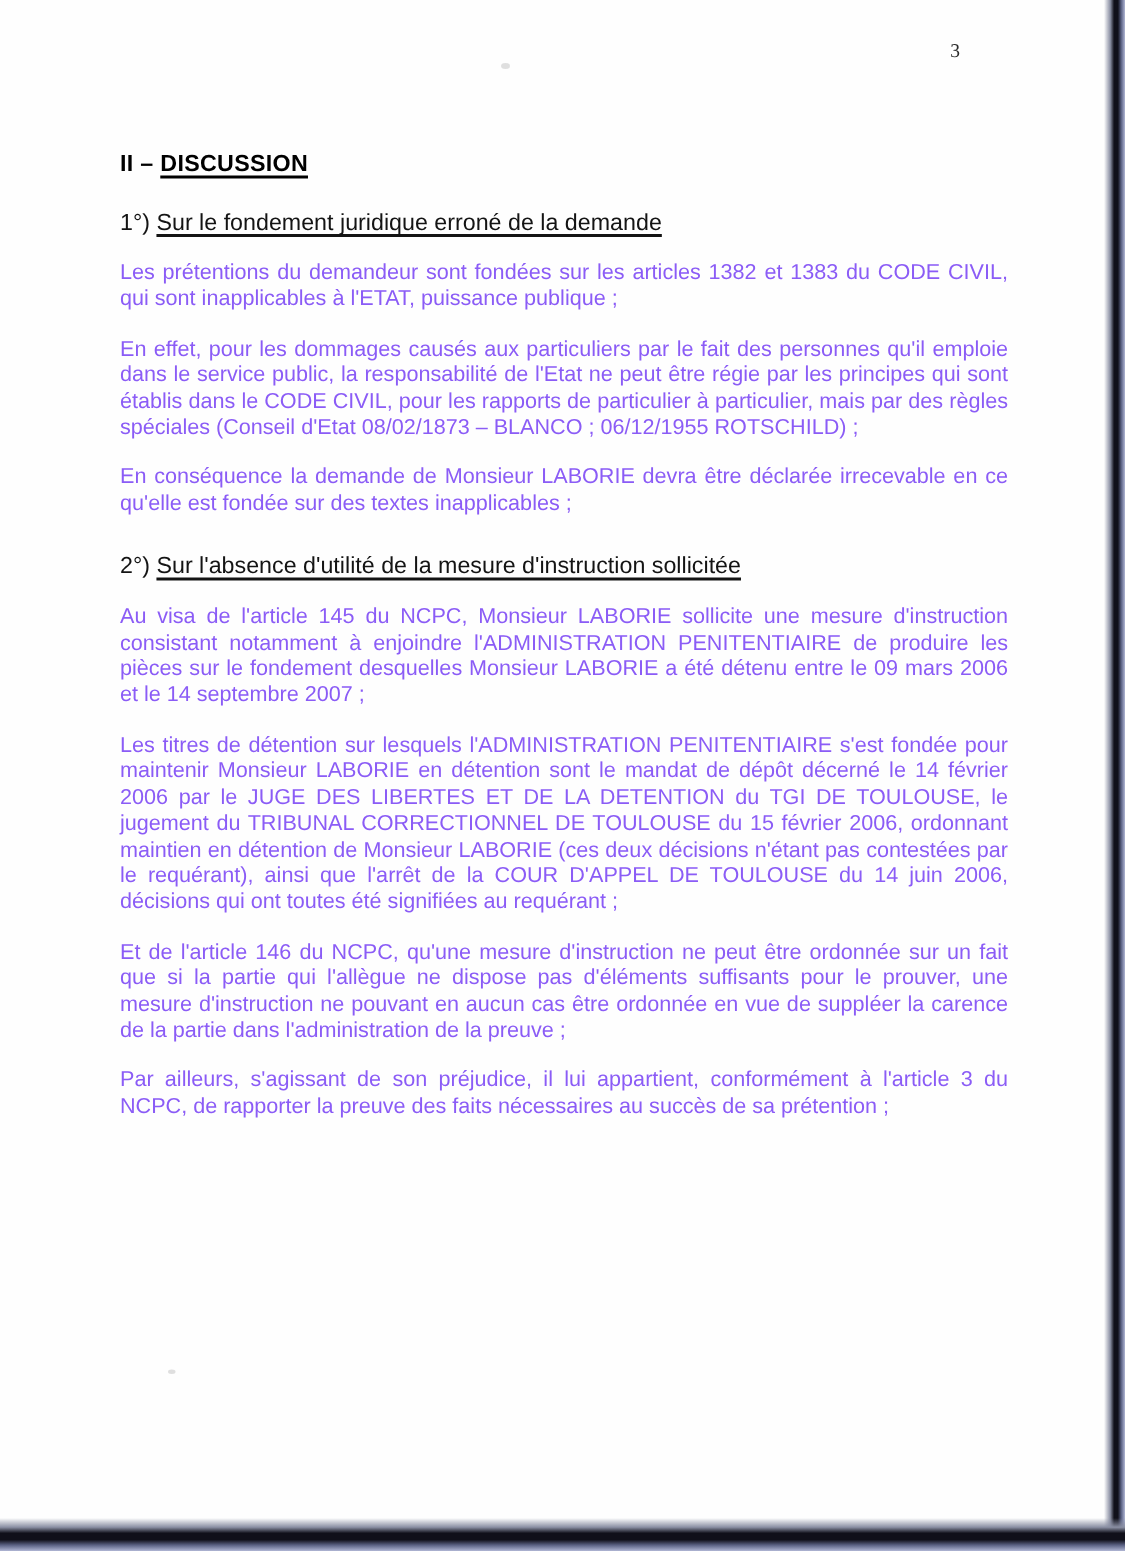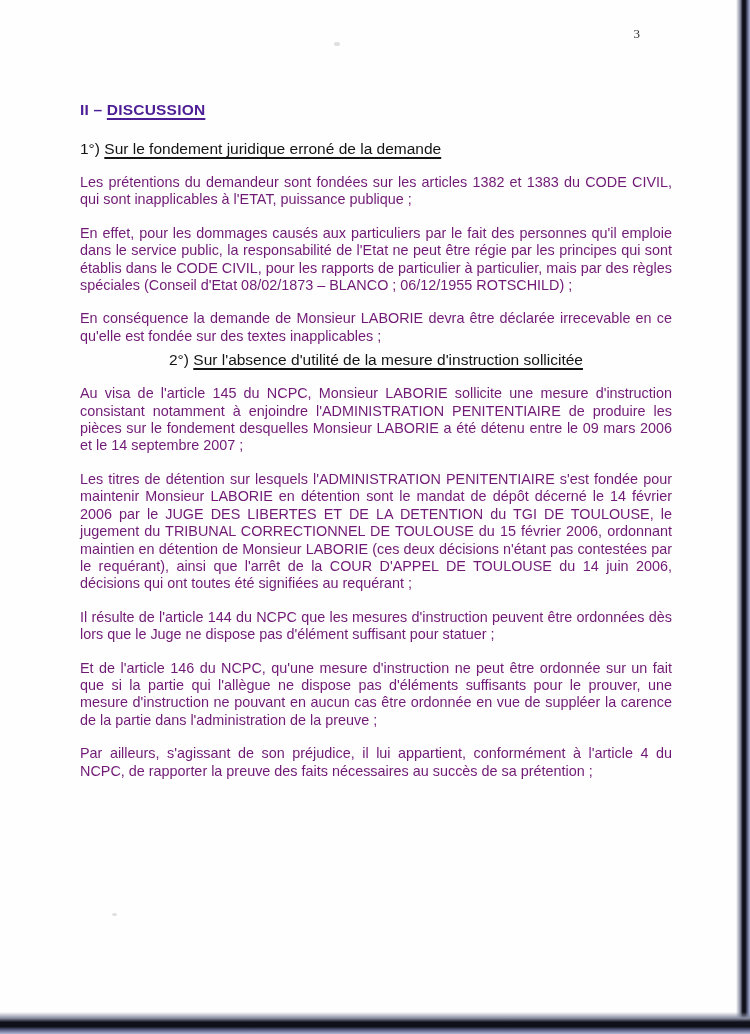--- a/index.html
+++ b/index.html
@@ -63,42 +63,42 @@
     position: absolute;
     left: 80px;
     top: 101px;
     width: 592px;
   }
   .main-heading {
     margin: 0 0 0 0;
     font-size: 15.5px;
     font-weight: 700;
     letter-spacing: .2px;
-    color: #4c1d95;
+    color: #000000;
   }
   .main-heading .underlined,
   .section-heading .underlined {
     text-decoration: underline;
     text-underline-offset: 3px;
     text-decoration-thickness: 1.5px;
   }
   .section-heading {
     margin: 21px 0 0 0;
     font-size: 15.5px;
     font-weight: 400;
     color: #141414;
   }
   .para {
     margin: 16px 0 0 0;
     font-size: 14.4px;
     line-height: 17.4px;
     text-align: justify;
-    color: #701a75;
+    color: #8b5cf6;
   }
-  .gap-before-section { margin-top: 6px; text-align: center; }
+  .gap-before-section { margin-top: 24px; }
   .gap-after-section  { }
 </style>
 </head>
 <body>
 
 <div class="page">
 
   <div class="page-number">3</div>
 
   <div class="content">
@@ -108,23 +108,22 @@
     <h2 class="section-heading"><span>1°)  </span><span class="underlined">Sur le fondement juridique erroné de la demande</span></h2>
 
     <p class="para">Les prétentions du demandeur sont fondées sur les articles 1382 et 1383 du CODE CIVIL, qui sont inapplicables à l'ETAT, puissance publique ;</p>
     <p class="para">En effet, pour les dommages causés aux particuliers par le fait des personnes qu'il emploie dans le service public, la responsabilité de l'Etat ne peut être régie par les principes qui sont établis dans le CODE CIVIL, pour les rapports de particulier à particulier, mais par des règles spéciales (Conseil d'Etat  08/02/1873 – BLANCO  ;  06/12/1955  ROTSCHILD) ;</p>
     <p class="para">En conséquence la demande de Monsieur LABORIE devra être déclarée irrecevable en ce qu'elle est fondée sur des textes inapplicables ;</p>
 
     <h2 class="section-heading gap-before-section"><span>2°) </span><span class="underlined">Sur l'absence d'utilité de la mesure d'instruction sollicitée</span></h2>
 
     <p class="para gap-after-section">Au visa de l'article 145 du NCPC, Monsieur LABORIE sollicite une mesure d'instruction consistant notamment à enjoindre l'ADMINISTRATION PENITENTIAIRE  de produire les pièces sur le fondement desquelles Monsieur LABORIE a été détenu entre le 09 mars 2006 et le 14 septembre 2007 ;</p>
     <p class="para">Les titres de détention sur lesquels l'ADMINISTRATION PENITENTIAIRE s'est fondée  pour maintenir Monsieur LABORIE en détention sont le mandat de dépôt décerné le 14 février 2006 par le JUGE DES LIBERTES ET DE LA DETENTION du TGI DE TOULOUSE, le jugement du TRIBUNAL CORRECTIONNEL DE TOULOUSE du 15 février 2006, ordonnant maintien en détention de Monsieur LABORIE (ces deux décisions n'étant pas contestées par le requérant), ainsi que l'arrêt de la COUR D'APPEL DE TOULOUSE du 14 juin 2006, décisions qui ont toutes été signifiées au requérant ;</p>
-    <p class="para">Il résulte de l'article 144 du NCPC que les mesures d'instruction peuvent être ordonnées dès lors que le Juge ne dispose pas d'élément suffisant pour statuer ;</p>
     <p class="para">Et de l'article 146 du NCPC, qu'une mesure d'instruction ne peut être ordonnée sur un fait que si la partie qui l'allègue ne dispose pas d'éléments suffisants pour le prouver, une mesure d'instruction ne pouvant en aucun cas être ordonnée en vue de suppléer la carence de la partie dans l'administration de la preuve ;</p>
-    <p class="para">Par ailleurs, s'agissant de son préjudice, il lui appartient, conformément à l'article 4 du NCPC, de rapporter la preuve  des faits nécessaires au succès de sa prétention ;</p>
+    <p class="para">Par ailleurs, s'agissant de son préjudice, il lui appartient, conformément à l'article 3 du NCPC, de rapporter la preuve  des faits nécessaires au succès de sa prétention ;</p>
 
   </div>
 
   <div class="speck" style="left:334px; top:42px; width:6px; height:4px;"></div>
   <div class="speck" style="left:112px; top:913px; width:5px; height:3px;"></div>
 
   <div class="edge-right"></div>
   <div class="edge-bottom"></div>
 
 </div>

